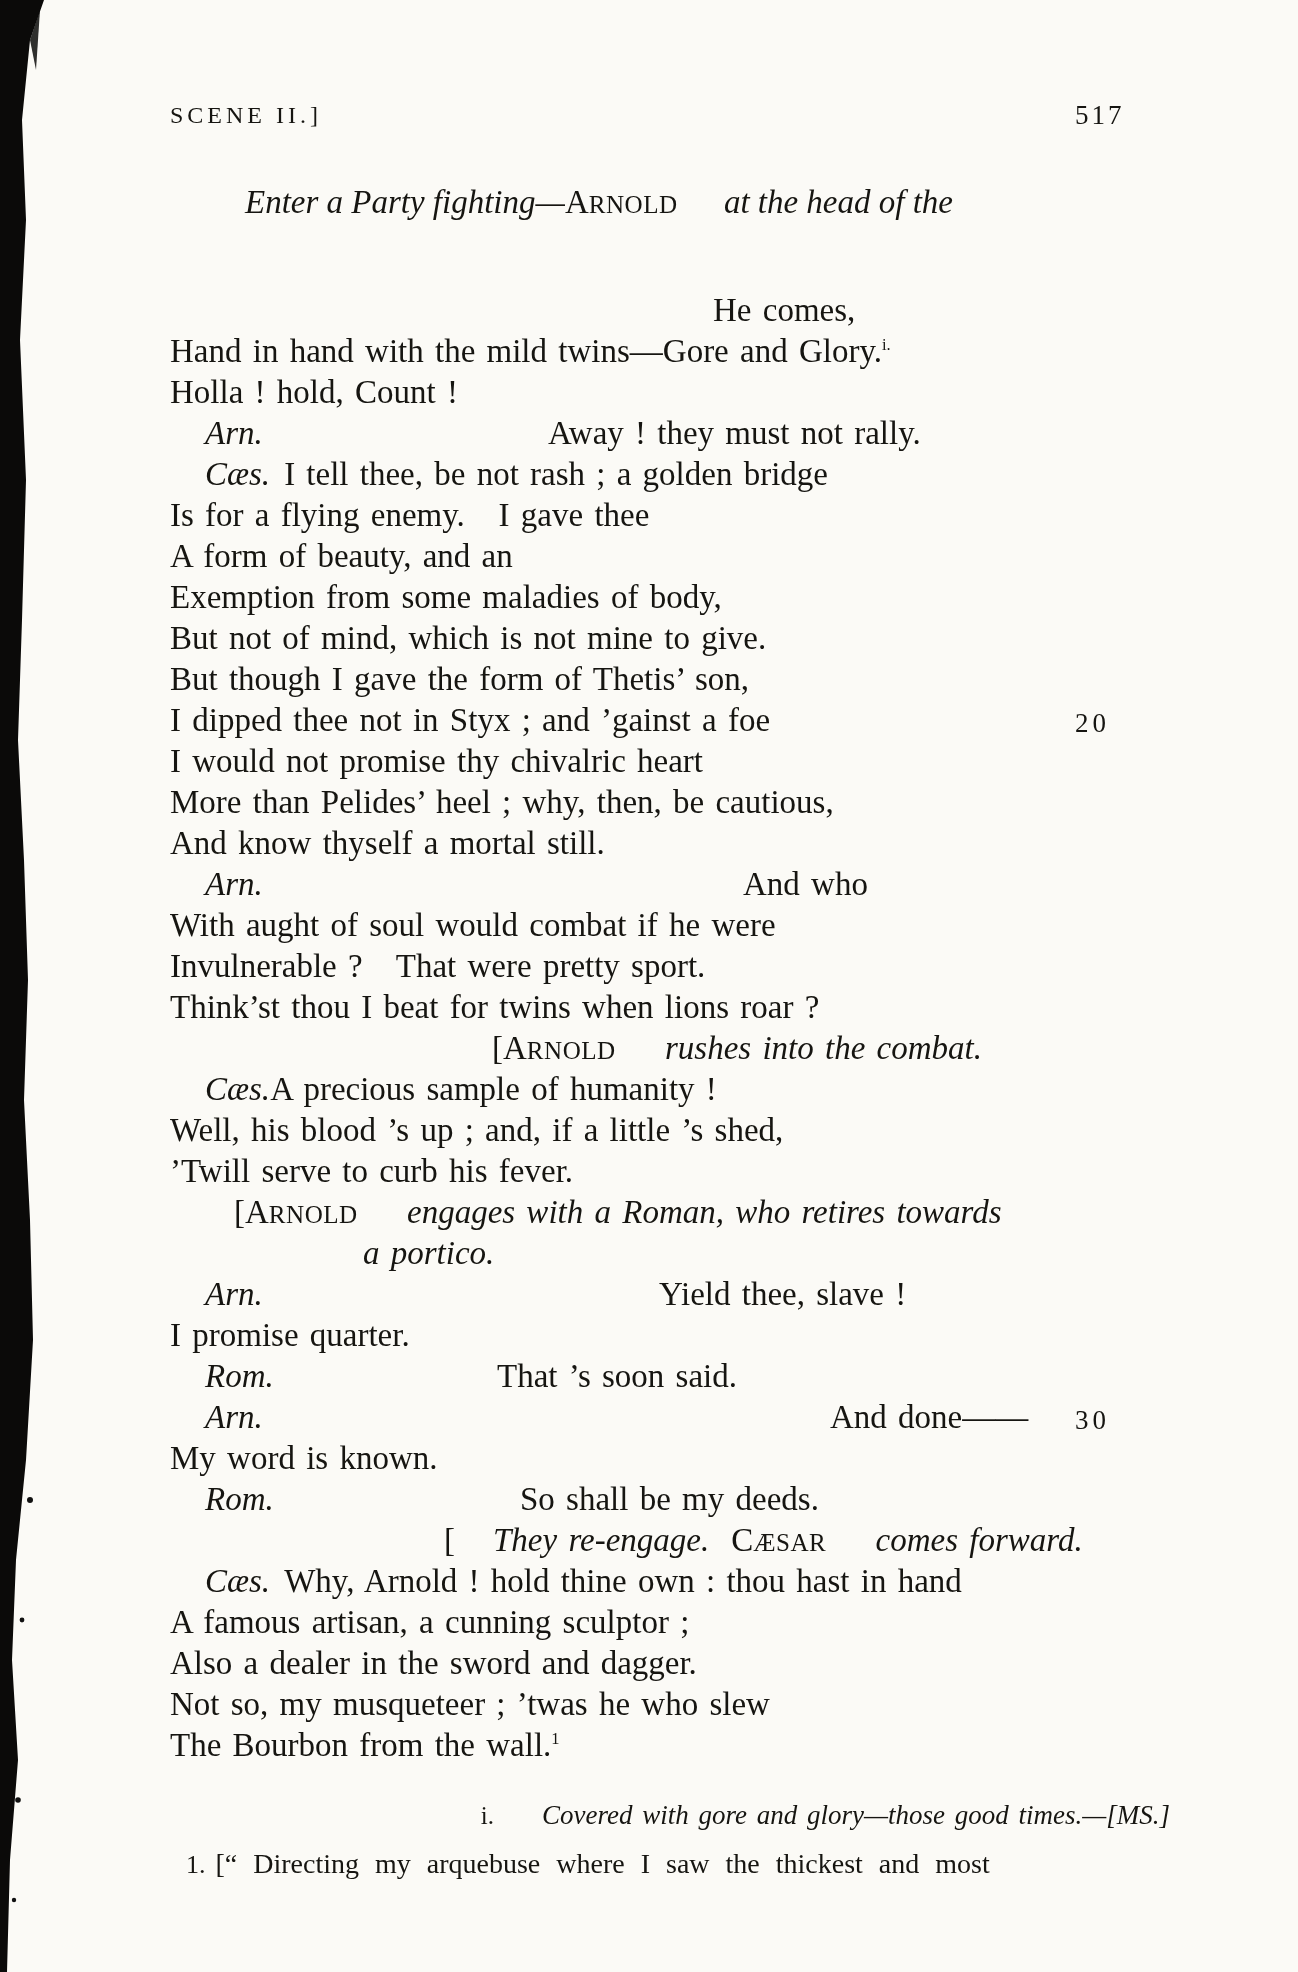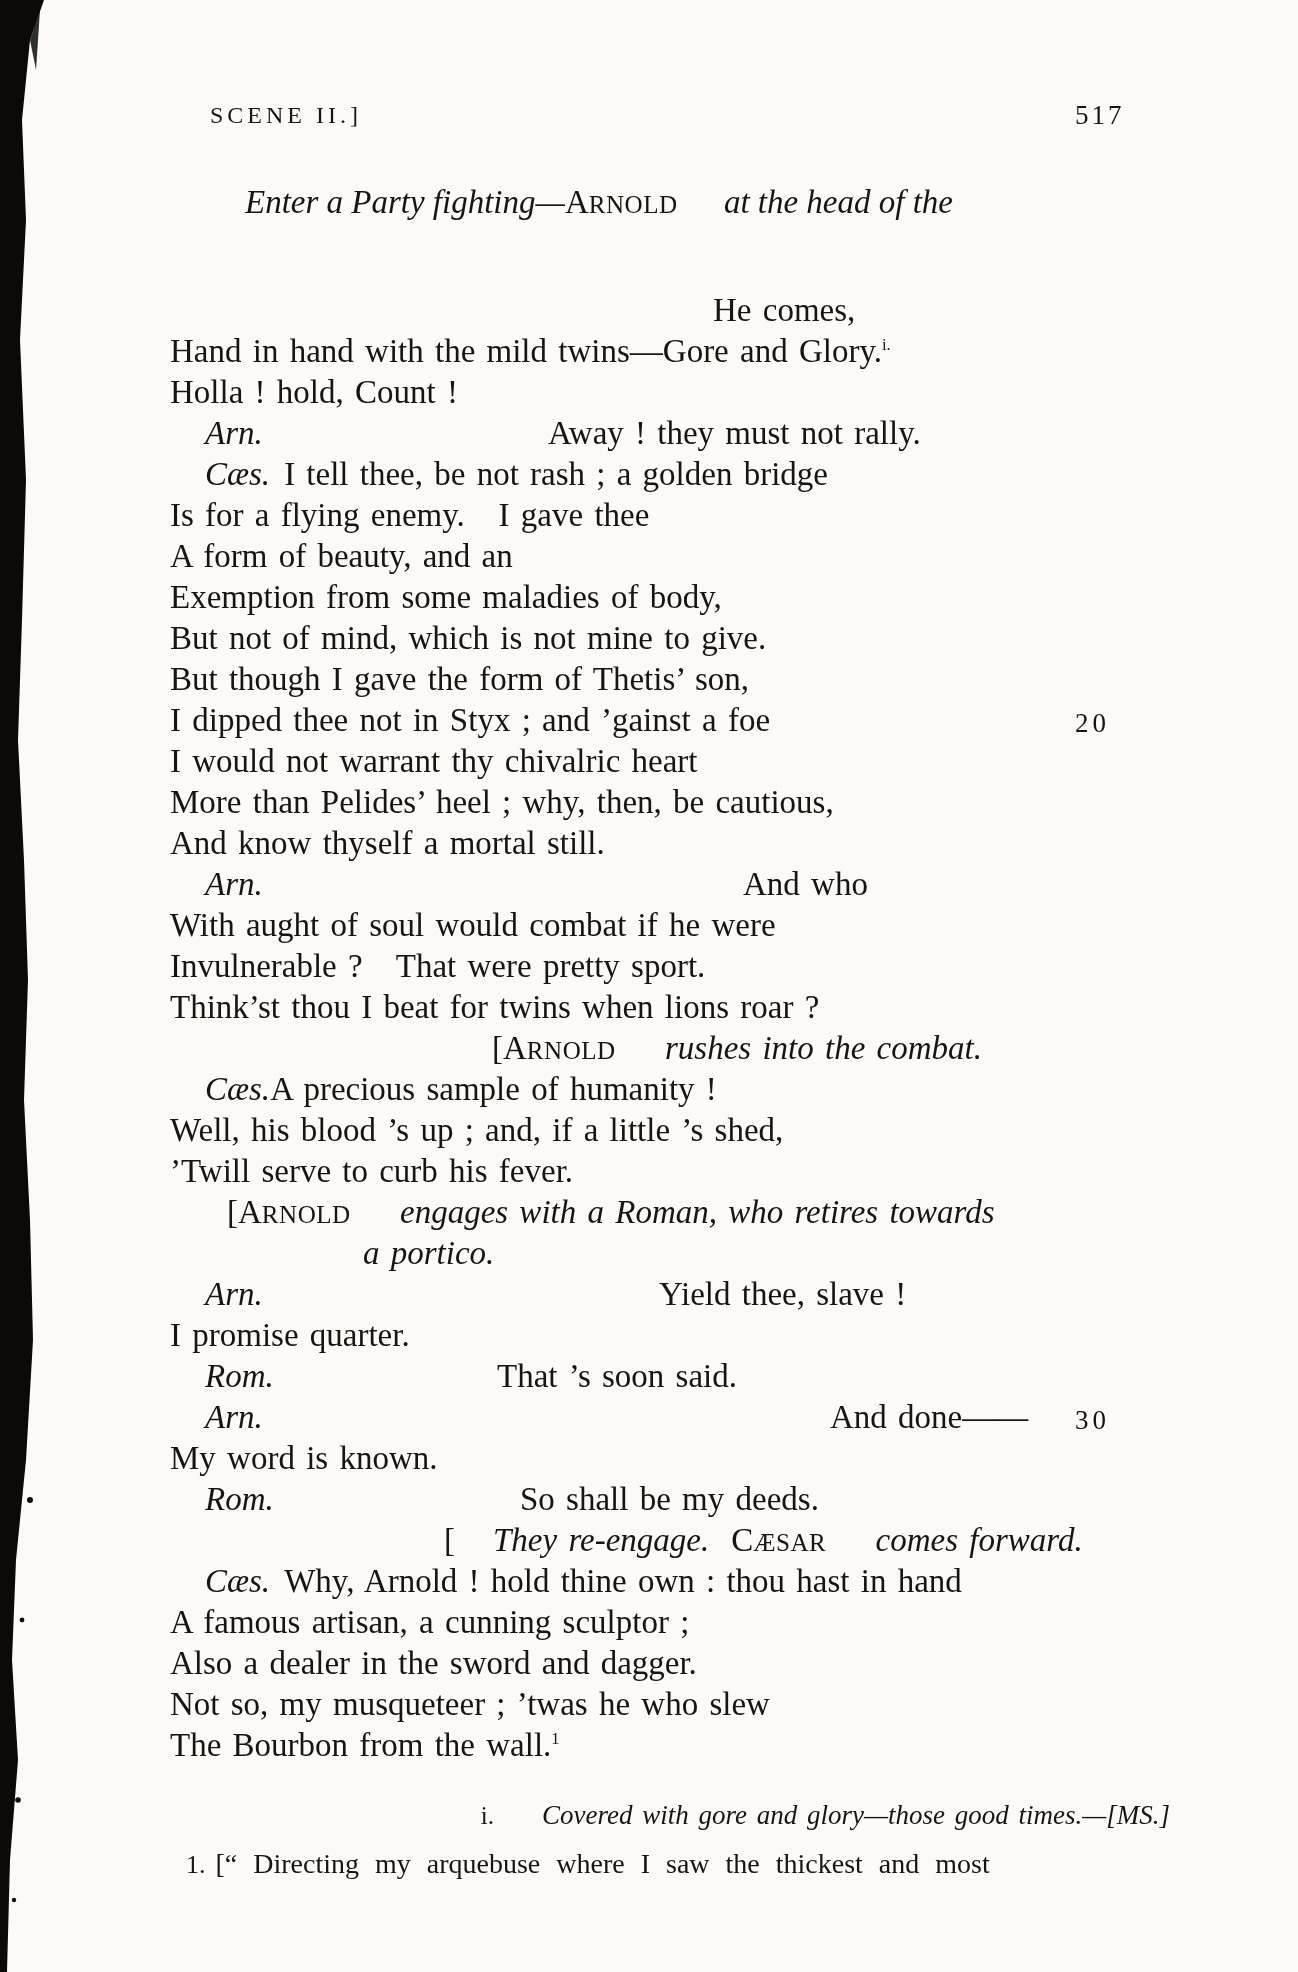--- a/index.html
+++ b/index.html
@@ -9,21 +9,21 @@
     font-family:"Liberation Serif","DejaVu Serif",serif;
     color:#161511;
     overflow:hidden;
     position:relative;
   }
   .page{position:absolute;inset:0;}
   
   .edge{position:absolute;left:0;top:0;}
   
   .header{position:absolute;left:170px;top:102px;width:970px;height:40px;font-size:24px;}
-  .scene{position:absolute;left:0;top:0;letter-spacing:4px;margin-left:40px;}
+  .scene{position:absolute;left:0;top:0;letter-spacing:4px;}
   .title{position:absolute;left:182px;top:0;letter-spacing:3.5px;}
   .pagenum{position:absolute;left:905px;top:-2px;font-size:27px;letter-spacing:3px;}
   
   .opening{position:absolute;left:170px;top:180px;width:820px;text-align:center;
            font-size:33px;line-height:44px;}
   .it{font-style:italic;margin-left:38px;}
   .sc{font-style:normal;}
   .scr{font-size:0.76em;letter-spacing:0.5px;}
   
   .verse{position:absolute;left:170px;top:290px;width:1000px;font-size:33px;line-height:41px;
@@ -71,32 +71,32 @@
     <div class="line"><span>Hand in hand with the mild twins—Gore and Glory.</span><sup class="fnm">i.</sup></div>
     <div class="line"><span>Holla ! hold, Count !</span></div>
     <div class="line"><span class="sp">Arn.</span><span class="half" style="left:378px">Away ! they must not rally.</span></div>
     <div class="line"><span class="sp">Cæs.</span><span style="margin-left:14px">I tell thee, be not rash ; a golden bridge</span></div>
     <div class="line"><span>Is for a flying enemy.   I gave thee</span></div>
     <div class="line"><span>A form of beauty, and an</span></div>
     <div class="line"><span>Exemption from some maladies of body,</span></div>
     <div class="line"><span>But not of mind, which is not mine to give.</span></div>
     <div class="line"><span>But though I gave the form of Thetis’ son,</span></div>
     <div class="line"><span>I dipped thee not in Styx ; and ’gainst a foe</span><span class="lnum">20</span></div>
-    <div class="line"><span>I would not warrant thy chivalric heart</span></div>
+    <div class="line"><span>I would not promise thy chivalric heart</span></div>
     <div class="line"><span>More than Pelides’ heel ; why, then, be cautious,</span></div>
     <div class="line"><span>And know thyself a mortal still.</span></div>
     <div class="line"><span class="sp">Arn.</span><span class="half" style="left:573px">And who</span></div>
     <div class="line"><span>With aught of soul would combat if he were</span></div>
     <div class="line"><span>Invulnerable ?   That were pretty sport.</span></div>
     <div class="line"><span>Think’st thou I beat for twins when lions roar ?</span></div>
     <div class="line"><span class="half" style="left:322px"><span class="br">[</span><span class="sc"><span>A</span><span class="scr">RNOLD</span></span><span class="it"> rushes into the combat.</span></span></div>
     <div class="line"><span class="sp">Cæs.</span><span style="">A precious sample of humanity !</span></div>
     <div class="line"><span>Well, his blood ’s up ; and, if a little ’s shed,</span></div>
     <div class="line"><span>’Twill serve to curb his fever.</span></div>
-    <div class="line"><span class="half" style="left:57px"><span class="br">[</span><span class="sc"><span>A</span><span class="scr">RNOLD</span></span><span class="it"> engages with a Roman, who retires towards</span></span></div>
+    <div class="line"><span class="half" style="left:64px"><span class="br">[</span><span class="sc"><span>A</span><span class="scr">RNOLD</span></span><span class="it"> engages with a Roman, who retires towards</span></span></div>
     <div class="line"><span class="half it" style="left:155px">a portico.</span></div>
     <div class="line"><span class="sp">Arn.</span><span class="half" style="left:489px">Yield thee, slave !</span></div>
     <div class="line"><span>I promise quarter.</span></div>
     <div class="line"><span class="sp">Rom.</span><span class="half" style="left:327px">That ’s soon said.</span></div>
     <div class="line"><span class="sp">Arn.</span><span class="half" style="left:660px">And done——</span><span class="lnum">30</span></div>
     <div class="line"><span>My word is known.</span></div>
     <div class="line"><span class="sp">Rom.</span><span class="half" style="left:350px">So shall be my deeds.</span></div>
     <div class="line"><span class="half" style="left:274px"><span class="br">[</span><span class="it">They re-engage.</span><span class="sc gapsc"><span>C</span><span class="scr">ÆSAR</span></span><span class="it"> comes forward.</span></span></div>
     <div class="line"><span class="sp">Cæs.</span><span style="margin-left:14px">Why, Arnold ! hold thine own : thou hast in hand</span></div>
     <div class="line"><span>A famous artisan, a cunning sculptor ;</span></div>

